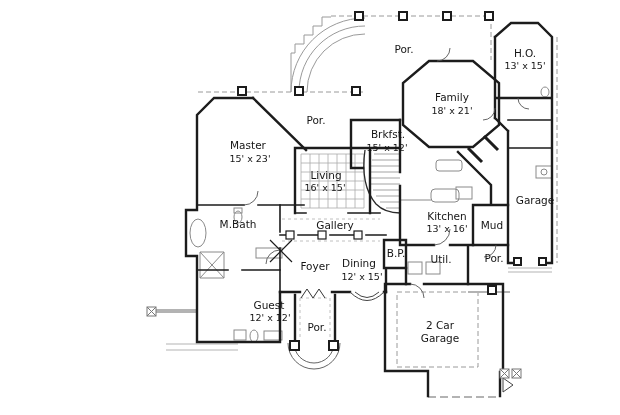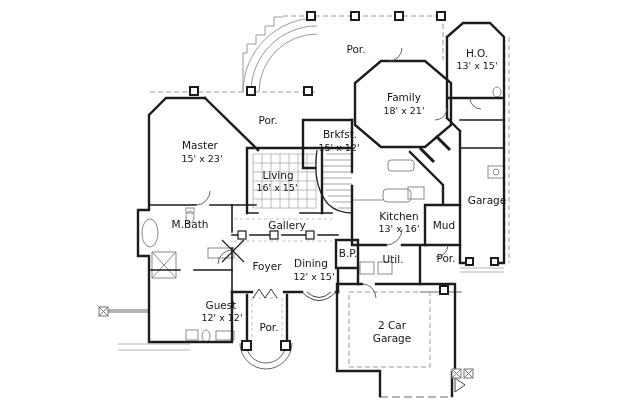--- a/index.html
+++ b/index.html
@@ -2,20 +2,21 @@
 <html><head>
 <meta charset="utf-8">
 <style>
   html,body{margin:0;padding:0;background:#ffffff;}
   .canvas{
     position:relative;
     width:524px;height:415px;
     background:#ffffff;
     overflow:hidden;
     font-family:"DejaVu Sans", sans-serif;
+    padding-left:48px;
   }
   svg{display:block;}
   text{
     font-family:"DejaVu Sans", sans-serif;
     fill:#151515;
   }
   .room-name{font-size:10.5px;}
   .room-dims{font-size:9.5px;}
 </style>
 </head>

